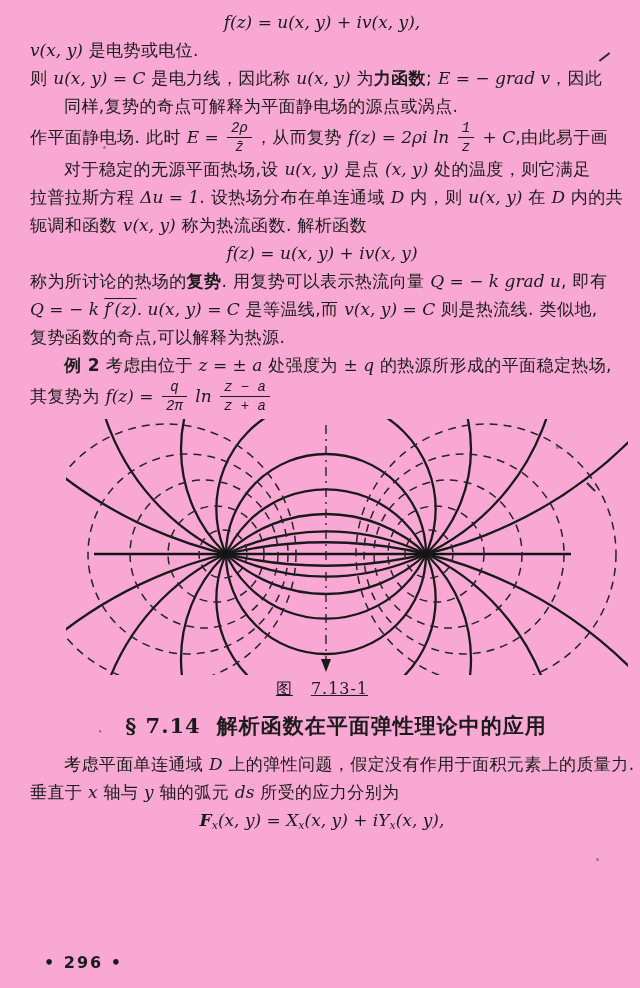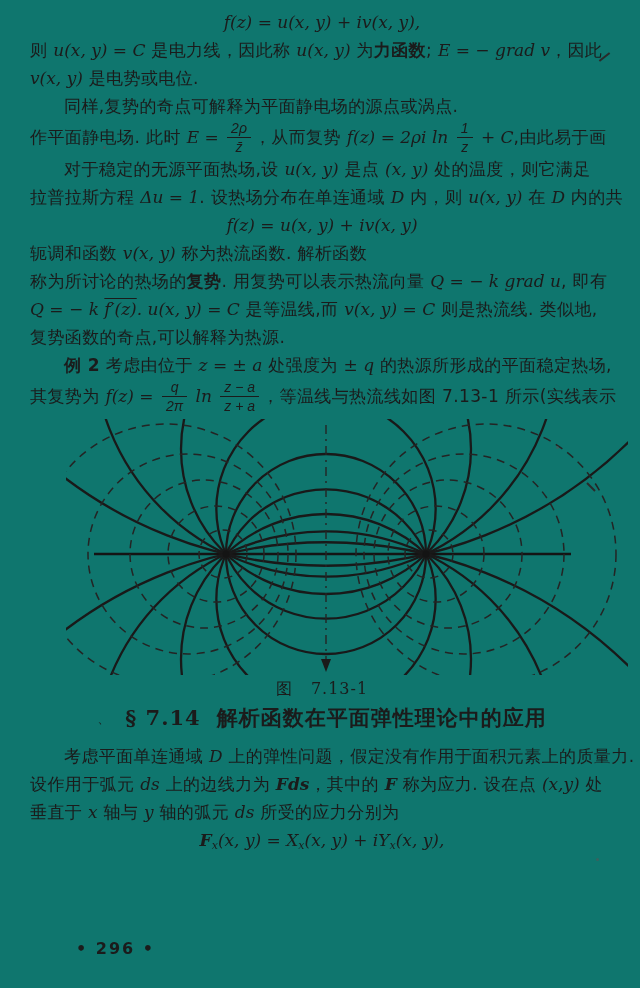--- a/index.html
+++ b/index.html
@@ -1,74 +1,74 @@
 <!DOCTYPE html>
 <html><head>
 <meta charset="utf-8">
 <style>
   html,body{margin:0;padding:0;background:#e8e8e4;}
   .page{
     position:relative;width:640px;height:988px;margin:0 auto;
-    background:#0f766e;color:#1b1b1b;overflow:hidden;
+    background:#f9a8d4;color:#1b1b1b;overflow:hidden;
     font-family:"DejaVu Sans","DejaVu Serif",sans-serif;
     box-sizing:border-box;
   }
   .text-block{padding:8px 26px 0 30px;font-size:17px;}
   .line{line-height:28px;min-height:28px;letter-spacing:0.4px;white-space:nowrap;}
   .line.center{text-align:center;white-space:normal;}
   .line.indent{text-indent:34px;}
   .mi{font-family:"DejaVu Serif",serif;font-style:italic;letter-spacing:0;}
   .bd{font-weight:bold;}
   .ov{text-decoration:overline;}
   .sb{font-size:11px;vertical-align:-3px;}
   .frac{
     display:inline-block;vertical-align:middle;text-align:center;
-    font-family:Liberation Sans, sans-serif;font-style:italic;font-size:14px;
+    font-family:Liberation Mono, monospace;font-style:italic;font-size:14px;
     line-height:1.15;margin:0 3px;letter-spacing:0;
   }
   .frac .num{display:block;padding:0 4px 1px;border-bottom:1.5px solid #1b1b1b;}
   .frac .den{display:block;padding:1px 4px 0;}
   .figure-wrap{margin:5px 0 0 36px;width:562px;height:256px;}
-  .caption{text-align:center;font-size:16px;line-height:24px;margin-top:2px;letter-spacing:1px;}
+  .caption{text-align:center;font-size:16px;line-height:24px;margin-top:2px;letter-spacing:1px;text-decoration:underline;}
   .caption .cap-num{margin-left:18px;font-family:"DejaVu Serif",serif;}
   .section-heading{
     text-align:center;font-size:21px;font-weight:bold;line-height:30px;
-    margin:2px 0 8px;letter-spacing:1px;
+    margin:10px 0 8px;letter-spacing:1px;
   }
   .section-heading .h-mark{font-size:13px;font-weight:normal;margin-right:14px;vertical-align:2px;}
   .section-heading .h-num{font-family:"DejaVu Serif",serif;margin-right:16px;}
-  .footer{position:absolute;left:44px;bottom:30px;font-size:16px;font-weight:bold;letter-spacing:2px;margin-left:32px;}
+  .footer{position:absolute;left:44px;bottom:16px;font-size:16px;font-weight:bold;letter-spacing:2px;}
   .scan-slash{position:absolute;left:598px;top:56px;width:13px;height:2px;background:#2a2a2a;transform:rotate(-38deg);}
   .speck{position:absolute;width:3px;height:3px;border-radius:50%;background:#555;opacity:.6;}
   svg .solidc{fill:none;stroke:#191919;stroke-width:2.3;}
   svg .dashc{fill:none;stroke:#242424;stroke-width:1.5;stroke-dasharray:8 6;}
   svg .axis{stroke:#141414;stroke-width:2.6;}
   svg .dashdot{stroke:#242424;stroke-width:1.4;stroke-dasharray:9 5 2 5;}
 </style>
 </head>
 <body>
 
 <div class="page">
 
   <div class="text-block">
     <div id="top-lines">
         <div class="line center"><span class="mi">f(z) = u(x, y) + iv(x, y),</span></div>
+        <div class="line"><span class="mi">v(x, y)</span><span> 是电势或电位.</span></div>
         <div class="line"><span>则 </span><span class="mi">u(x, y) = C</span><span> 是电力线，因此称 </span><span class="mi">u(x, y)</span><span> 为</span><span class="bd">力函数</span><span>; </span><span class="mi">E = − grad v</span><span>，因此</span></div>
-        <div class="line"><span class="mi">v(x, y)</span><span> 是电势或电位.</span></div>
         <div class="line indent"><span>同样,复势的奇点可解释为平面静电场的源点或涡点.</span></div>
         <div class="line"><span>作平面静电场. 此时 </span><span class="mi">E = </span><span class="frac"><span class="num">2ρ</span><span class="den">z̄</span></span><span>，从而复势 </span><span class="mi">f(z) = 2ρi ln </span><span class="frac"><span class="num">1</span><span class="den">z</span></span><span class="mi"> + C</span><span>,由此易于画</span></div>
         <div class="line indent"><span>对于稳定的无源平面热场,设 </span><span class="mi">u(x, y)</span><span> 是点 </span><span class="mi">(x, y)</span><span> 处的温度，则它满足</span></div>
         <div class="line"><span>拉普拉斯方程 </span><span class="mi">Δu = 1</span><span>. 设热场分布在单连通域 </span><span class="mi">D</span><span> 内，则 </span><span class="mi">u(x, y)</span><span> 在 </span><span class="mi">D</span><span> 内的共</span></div>
+        <div class="line"><span>轭调和函数 </span><span class="mi">v(x, y)</span><span> 称为热流函数. 解析函数</span></div>
         <div class="line center"><span class="mi">f(z) = u(x, y) + iv(x, y)</span></div>
-        <div class="line"><span>轭调和函数 </span><span class="mi">v(x, y)</span><span> 称为热流函数. 解析函数</span></div>
         <div class="line"><span>称为所讨论的热场的</span><span class="bd">复势</span><span>. 用复势可以表示热流向量 </span><span class="mi">Q = − k grad u</span><span>, 即有</span></div>
         <div class="line"><span class="mi">Q = − k </span><span class="mi ov">f′(z)</span><span class="mi">. </span><span class="mi">u(x, y) = C</span><span> 是等温线,而 </span><span class="mi">v(x, y) = C</span><span> 则是热流线. 类似地,</span></div>
         <div class="line"><span>复势函数的奇点,可以解释为热源.</span></div>
         <div class="line indent"><span class="bd">例 2</span><span>  考虑由位于 </span><span class="mi">z = ± a</span><span> 处强度为 </span><span class="mi">± q</span><span> 的热源所形成的平面稳定热场,</span></div>
-        <div class="line"><span>其复势为 </span><span class="mi">f(z) = </span><span class="frac"><span class="num">q</span><span class="den">2π</span></span><span class="mi"> ln </span><span class="frac"><span class="num">z − a</span><span class="den">z + a</span></span><span>，等温线与热流线如图 7.13-1 所示(实线表示</span></div>
+        <div class="line"><span>其复势为 </span><span class="mi">f(z) = </span><span class="frac"><span class="num">q</span><span class="den">2π</span></span><span class="mi"> ln </span><span class="frac"><span class="num">z − a</span><span class="den">z + a</span></span></div>
       </div>
 
     <div class="figure-wrap">
       <svg id="fig-svg" width="562" height="256" viewBox="0 0 562 256">
           <line x1="28" y1="135" x2="505" y2="135" class="axis"></line>
           <circle cx="260" cy="135" r="100" class="solidc"></circle>
           <circle cx="260" cy="90" r="109.65856099730655" class="solidc"></circle>
           <circle cx="260" cy="180" r="109.65856099730655" class="solidc"></circle>
           <circle cx="260" cy="30" r="145" class="solidc"></circle>
           <circle cx="260" cy="240" r="145" class="solidc"></circle>
@@ -97,21 +97,20 @@
     <div class="caption">
       <span class="cap-label">图</span><span class="cap-num">7.13-1</span>
     </div>
 
     <div class="section-heading">
       <span class="h-mark">、</span><span class="h-num">§ 7.14</span><span class="h-title">解析函数在平面弹性理论中的应用</span>
     </div>
 
     <div id="bottom-lines">
         <div class="line indent"><span>考虑平面单连通域 </span><span class="mi">D</span><span> 上的弹性问题，假定没有作用于面积元素上的质量力.</span></div>
-        <div class="line"><span>设作用于弧元 </span><span class="mi">ds</span><span> 上的边线力为 </span><span class="mi bd">Fds</span><span>，其中的 </span><span class="mi bd">F</span><span> 称为应力.  设在点 </span><span class="mi">(x,y)</span><span> 处</span></div>
         <div class="line"><span>垂直于 </span><span class="mi">x</span><span> 轴与 </span><span class="mi">y</span><span> 轴的弧元 </span><span class="mi">ds</span><span> 所受的应力分别为</span></div>
         <div class="line center"><span class="mi bd">F</span><span class="mi sb">x</span><span class="mi">(x, y) = X</span><span class="mi sb">x</span><span class="mi">(x, y) + iY</span><span class="mi sb">x</span><span class="mi">(x, y),</span></div>
       </div>
   </div>
 
   <div class="footer">• 296 •</div>
 
   <div class="scan-slash"></div>
   <div class="speck" style="left:556px;top:446px;"></div>
   <div class="speck" style="left:103px;top:146px;"></div>

